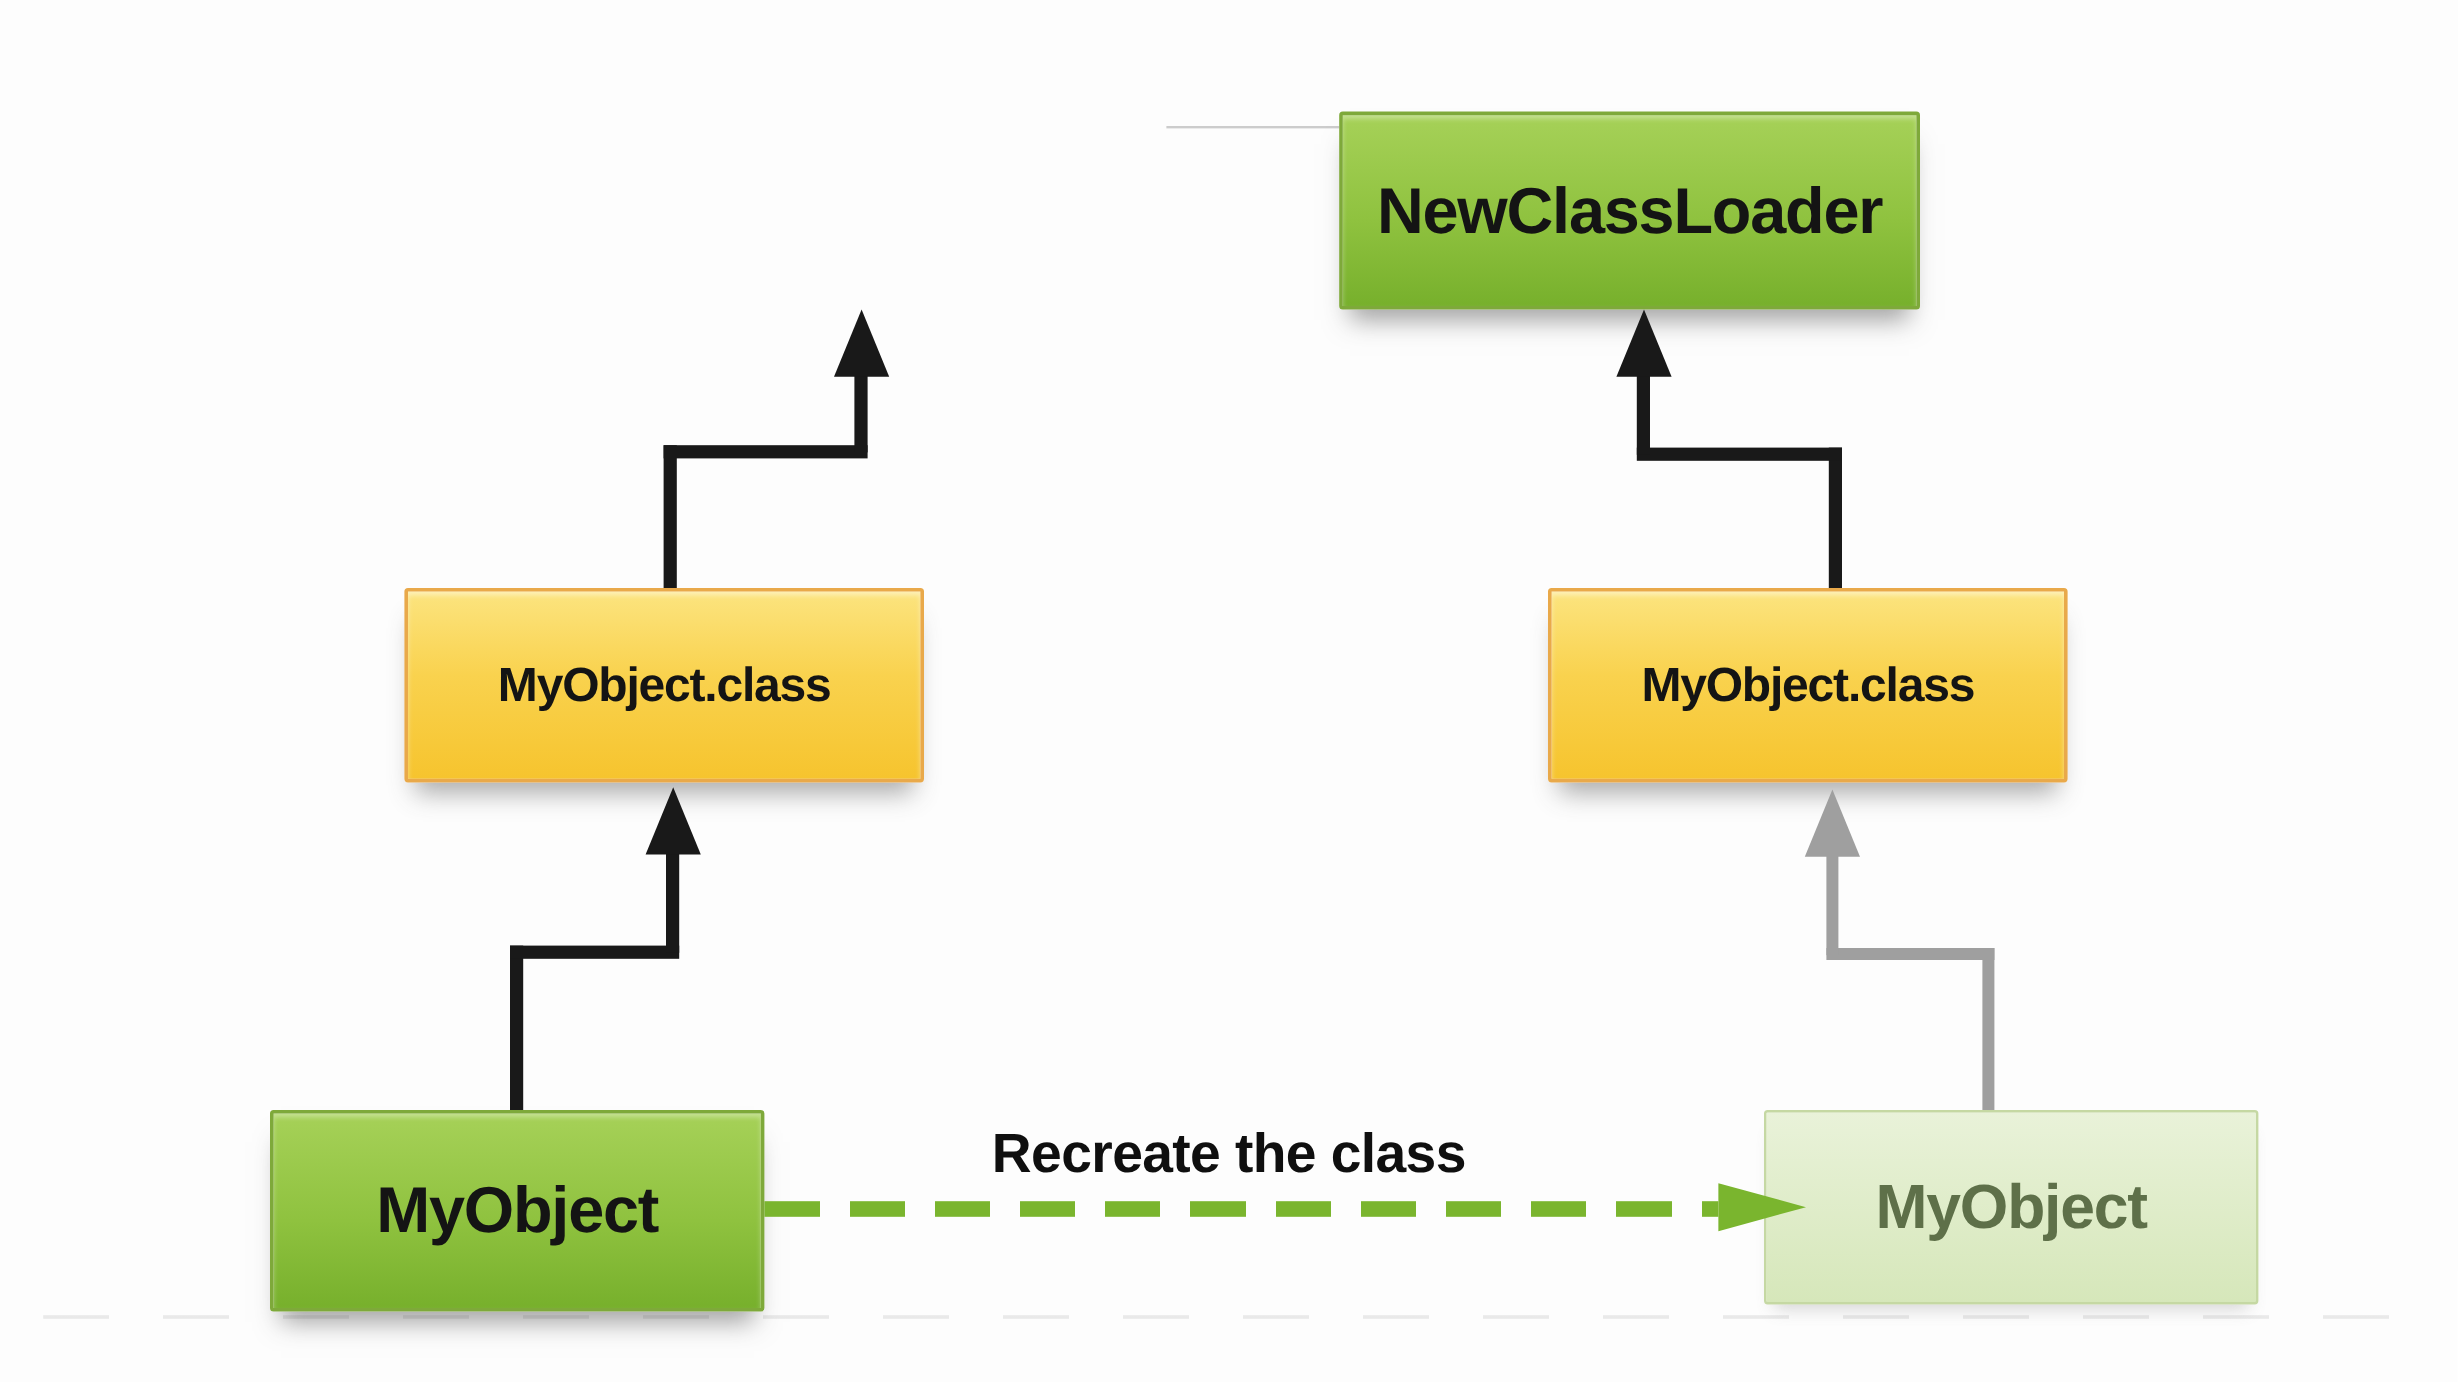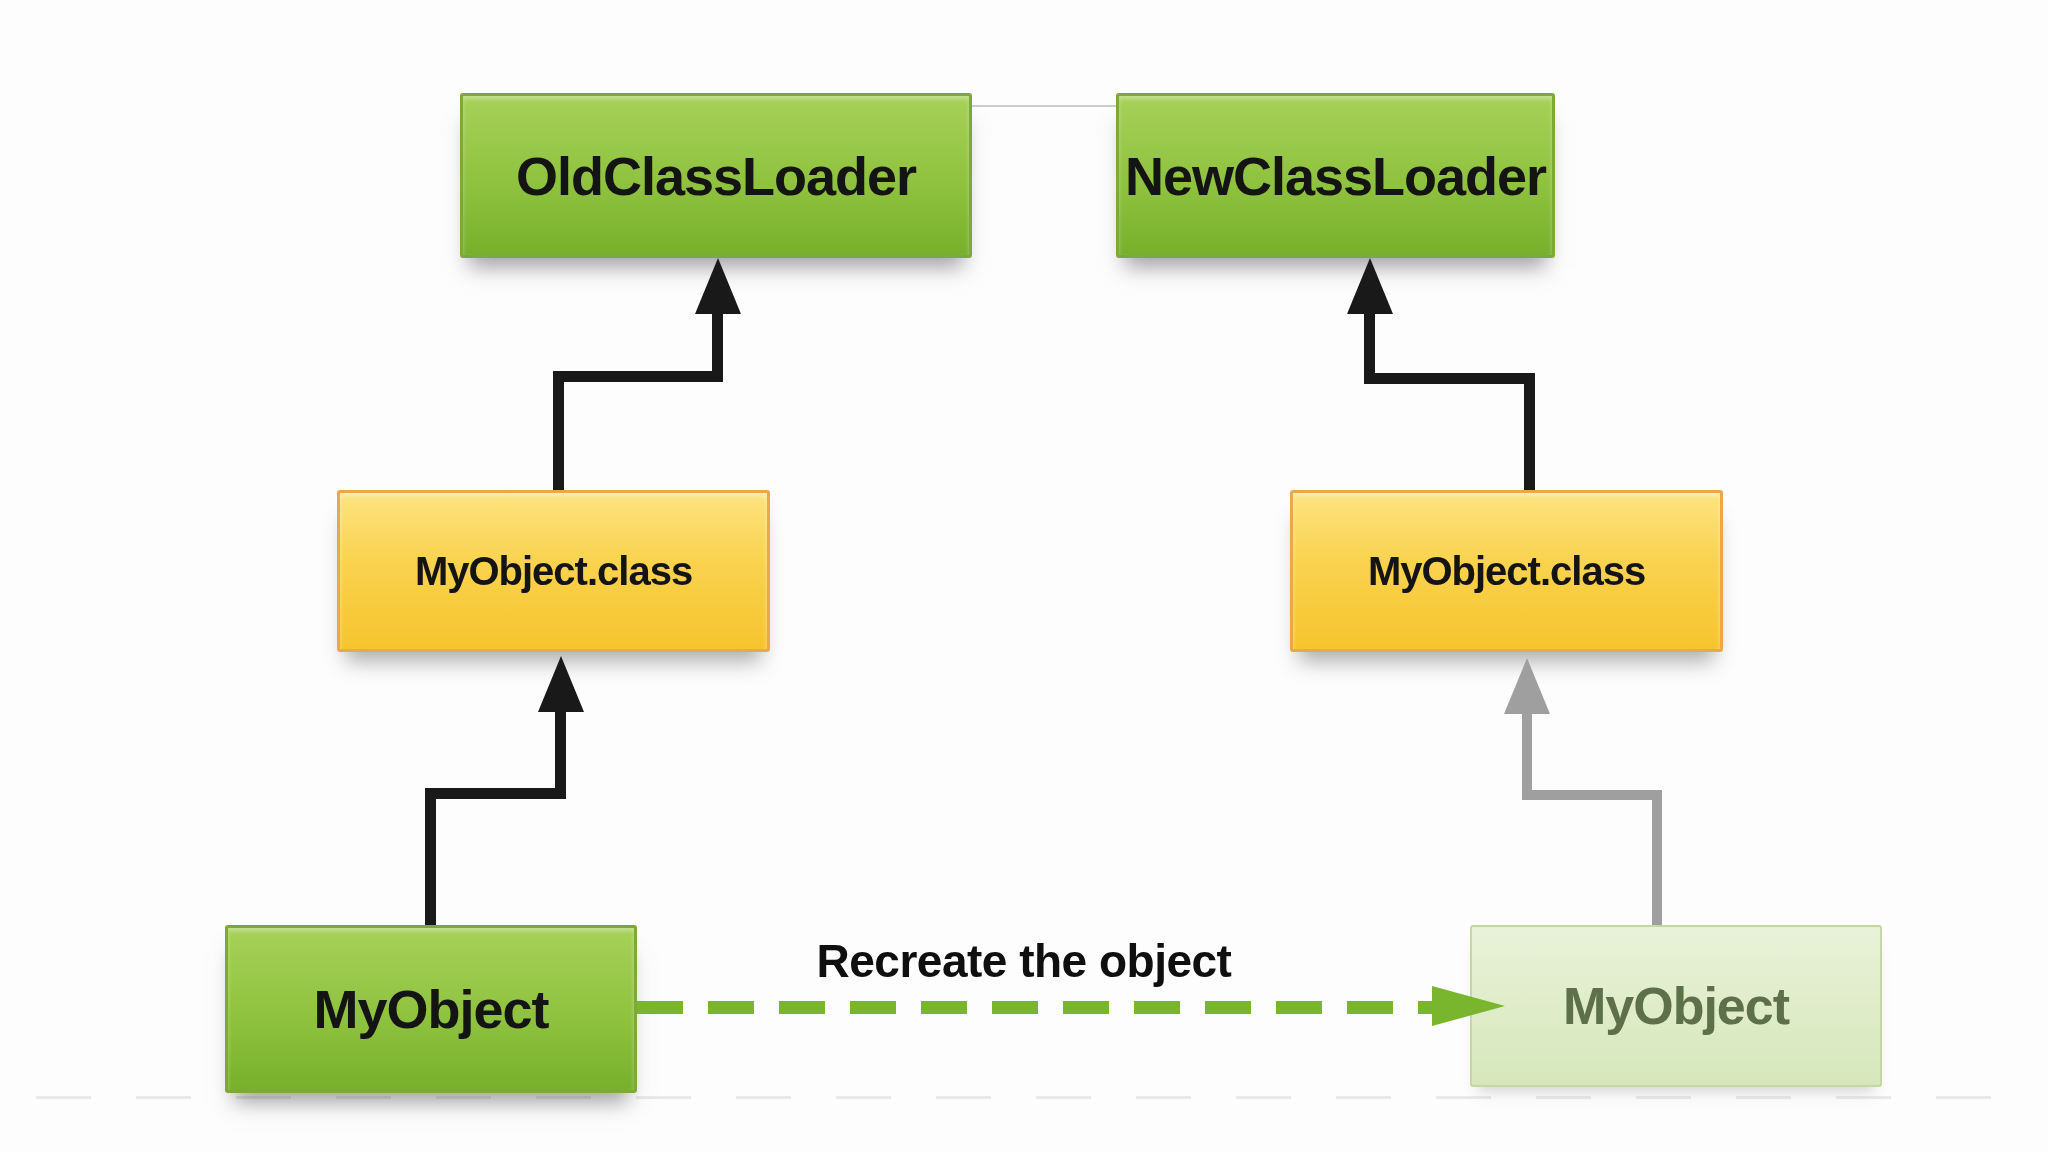--- a/index.html
+++ b/index.html
@@ -38,21 +38,21 @@
   }
   .node.faded {
     background: linear-gradient(180deg, var(--faded-box-top) 0%, var(--faded-box-bottom) 100%);
     border: 2px solid var(--faded-border);
     color: var(--faded-text);
     box-shadow: 0 12px 14px -8px rgba(110,110,110,0.3);
     font-size: 52px;
   }
 
   #node-old  { left: 460px;  top: 93px;  width: 512px; height: 165px; }
-  #node-new  { left: 1116px; top: 93px;  width: 439px; height: 165px; }
+  #node-new  { left: 1116px; top: 93px;  width: 484px; height: 165px; }
   #node-cls-l{ left: 337px;  top: 490px; width: 433px; height: 162px; }
   #node-cls-r{ left: 1290px; top: 490px; width: 433px; height: 162px; }
   #node-mo-l { left: 225px;  top: 925px; width: 412px; height: 168px; }
   #node-mo-r { left: 1470px; top: 925px; width: 412px; height: 162px; }
 
   
   .edge { display: contents; }
   .seg { position: absolute; background: var(--black-arrow); }
   .seg.gray { background: var(--gray-arrow); }
   .head-up {
@@ -120,23 +120,20 @@
 </style>
 </head>
 <body>
 
 <div class="stage">
 
   
   <div class="top-connector"></div>
 
   
-  <div class="node green" id="node-old">
-    <span>OldClassLoader</span>
-  </div>
   <div class="node green" id="node-new">
     <span>NewClassLoader</span>
   </div>
   <div class="node yellow" id="node-cls-l">
     <span>MyObject.class</span>
   </div>
   <div class="node yellow" id="node-cls-r">
     <span>MyObject.class</span>
   </div>
   <div class="node green" id="node-mo-l">
@@ -175,19 +172,19 @@
     <div class="seg gray" id="e4-v1"></div>
     <div class="seg gray" id="e4-h"></div>
     <div class="seg gray" id="e4-v2"></div>
     <div class="head-up gray" id="e4-head"></div>
   </div>
 
   
   <div class="edge">
     <div class="dash-line" id="e5-dash"></div>
     <div class="head-right" id="e5-head"></div>
-    <div id="e5-label">Recreate the object</div>
+    <div id="e5-label">Recreate the class</div>
   </div>
 
   
   <div class="bottom-divider"></div>
 
 </div>
 
 </body></html>

